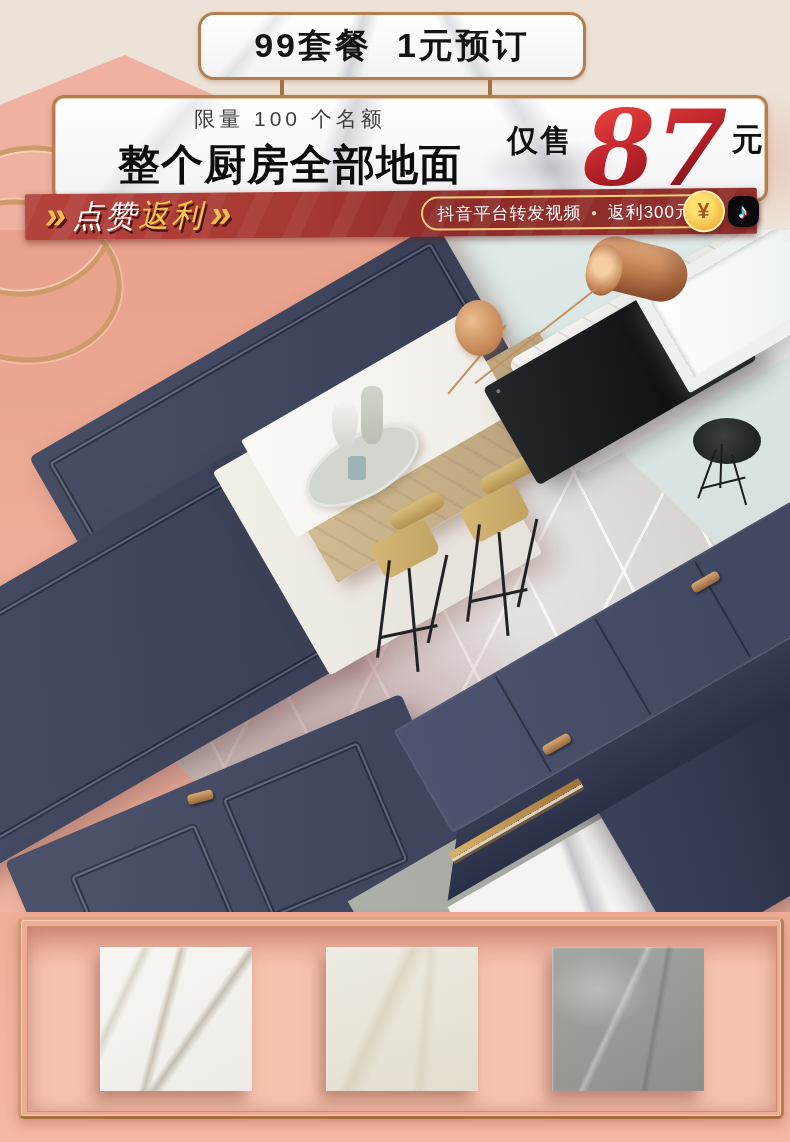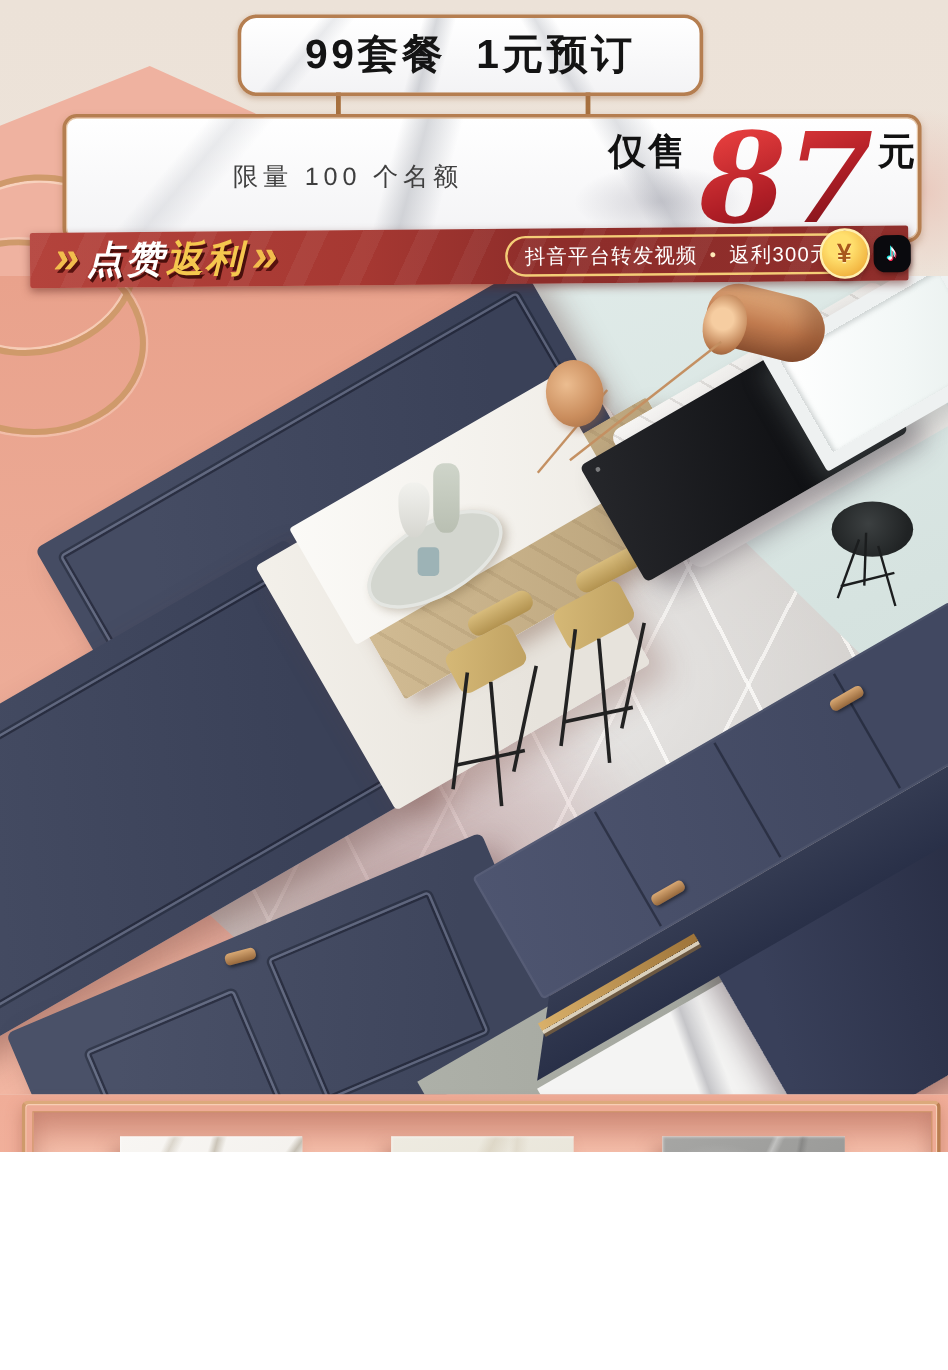--- a/index.html
+++ b/index.html
@@ -1,17 +1,17 @@
 <!DOCTYPE html>
 <html><head>
 <meta charset="utf-8">
 <style>
   html,body{margin:0;padding:0;}
   body{width:790px;height:1142px;overflow:hidden;font-family:"Liberation Sans",sans-serif;}
-  #app{position:relative;width:790px;height:960px;background:linear-gradient(180deg,#ece2d8,#ede3d9 20%,#ecdfd4);overflow:hidden;}
+  #app{position:relative;width:790px;height:1142px;background:linear-gradient(180deg,#ece2d8,#ede3d9 20%,#ecdfd4);overflow:hidden;}
 
   
   .pink-tri{position:absolute;left:0;top:55px;width:520px;height:178px;background:#efb2a0;
     clip-path:polygon(0 28%,24% 0,100% 100%,0 100%);z-index:1;}
   .corner-blush{position:absolute;right:-40px;top:90px;width:120px;height:140px;border-radius:50%;
     background:radial-gradient(closest-side,rgba(233,196,184,.8),transparent);z-index:1;}
   .ring{position:absolute;border-radius:50%;border:5px solid #cf9a6b;z-index:3;}
   .ring.r1{left:-62px;top:146px;width:168px;height:140px;transform:rotate(-12deg);box-shadow:inset 0 0 0 2px rgba(255,236,214,.55);}
   .ring.r2{left:-78px;top:200px;width:190px;height:152px;transform:rotate(9deg);box-shadow:0 0 0 2px rgba(255,236,214,.35);}
 
@@ -32,37 +32,37 @@
 
   
   .offer{position:absolute;left:52px;top:95px;width:710px;height:101px;z-index:6;
     border:3px solid #b57e50;border-radius:12px;display:flex;align-items:center;
     box-shadow:0 3px 6px rgba(150,100,65,.35),inset 0 0 0 1px rgba(222,183,142,.8);}
   .offer .blotch{position:absolute;right:120px;top:30px;width:190px;height:80px;border-radius:50%;
     background:radial-gradient(closest-side,rgba(150,150,162,.38),transparent 75%);}
   .offer-left{margin-left:52px;width:366px;text-align:center;position:relative;}
   .limit-note{font-size:21px;color:#3f3f3f;letter-spacing:4px;margin-bottom:4px;}
   .headline{font-size:42px;font-weight:900;color:#0c0c0c;letter-spacing:1px;white-space:nowrap;}
-  .offer-right{display:flex;align-items:flex-start;margin-left:34px;position:relative;}
+  .offer-right{display:flex;align-items:center;margin-left:34px;position:relative;}
   .price-prefix{font-size:31px;font-weight:900;color:#111;margin-bottom:14px;letter-spacing:2px;}
   .price-value{font-family:"DejaVu Serif",serif;font-style:italic;font-weight:bold;font-size:104px;line-height:.82;
     margin:0 4px 0 10px;background:linear-gradient(160deg,#e23c3c 12%,#b01e26 55%,#7c121a 95%);
     -webkit-background-clip:text;background-clip:text;color:transparent;}
   .price-unit{font-size:31px;font-weight:900;color:#111;margin-bottom:16px;}
 
   
   .ribbon{position:absolute;left:25px;top:191px;width:732px;height:46px;z-index:7;transform:rotate(-.5deg);
     background:linear-gradient(90deg,#b4433c 0%,#a63832 38%,#8e2d2a 58%,#8f2e2b 100%);
     box-shadow:0 3px 7px rgba(90,30,25,.5);display:flex;align-items:center;border-radius:2px;}
   .ribbon::after{content:"";position:absolute;inset:0;
     background:repeating-linear-gradient(115deg,rgba(255,255,255,.05) 0 16px,transparent 16px 42px);}
   .chev{font-size:38px;font-weight:900;font-style:italic;color:#f2bd4d;line-height:1;
     text-shadow:2px 3px 0 #58120f;margin:0 6px 4px 6px;position:relative;z-index:1;}
   .ribbon-left{display:flex;align-items:center;margin-left:14px;z-index:1;}
-  .rb-text{font-size:31px;font-weight:700;font-style:italic;letter-spacing:2px;white-space:pre;
+  .rb-text{font-size:31px;font-weight:400;font-style:italic;letter-spacing:2px;white-space:pre;
     text-shadow:2px 3px 0 rgba(62,10,8,.9);}
   .rb-white{color:#ffffff;} .rb-gold{color:#f5c84e;}
   .pill{margin-left:auto;margin-right:48px;display:flex;align-items:center;height:30px;z-index:1;
     border:2px solid #f4cd77;border-radius:17px;padding:0 14px;position:relative;}
   .pill span{font-size:17px;color:#fff;letter-spacing:1px;white-space:pre;}
   .pill .bullet{margin:0 10px;font-size:15px;color:#ffe9b8;}
   .coin{position:absolute;right:-18px;top:-6px;width:38px;height:38px;border-radius:50%;z-index:2;
     background:radial-gradient(circle at 40% 35%,#ffe06e 30%,#f3b945 70%,#d9952f);
     border:2px solid #fff0b0;display:flex;align-items:center;justify-content:center;
     box-shadow:1px 2px 4px rgba(80,20,15,.5);}
@@ -314,20 +314,21 @@
   <div class="top-badge marble">
     <span>99套餐  1元预订</span>
   </div>
   <div class="connector c1"></div>
   <div class="connector c2"></div>
 
   <div class="offer marble">
     <div class="blotch"></div>
     <div class="offer-left">
       <div class="limit-note">限量 100 个名额</div>
+      <div class="headline">整个厨房全部地面</div>
     </div>
     <div class="offer-right">
       <span class="price-prefix">仅售</span>
       <span class="price-value">87</span>
       <span class="price-unit">元</span>
     </div>
   </div>
 
   <div class="ribbon">
     <div class="ribbon-left">

